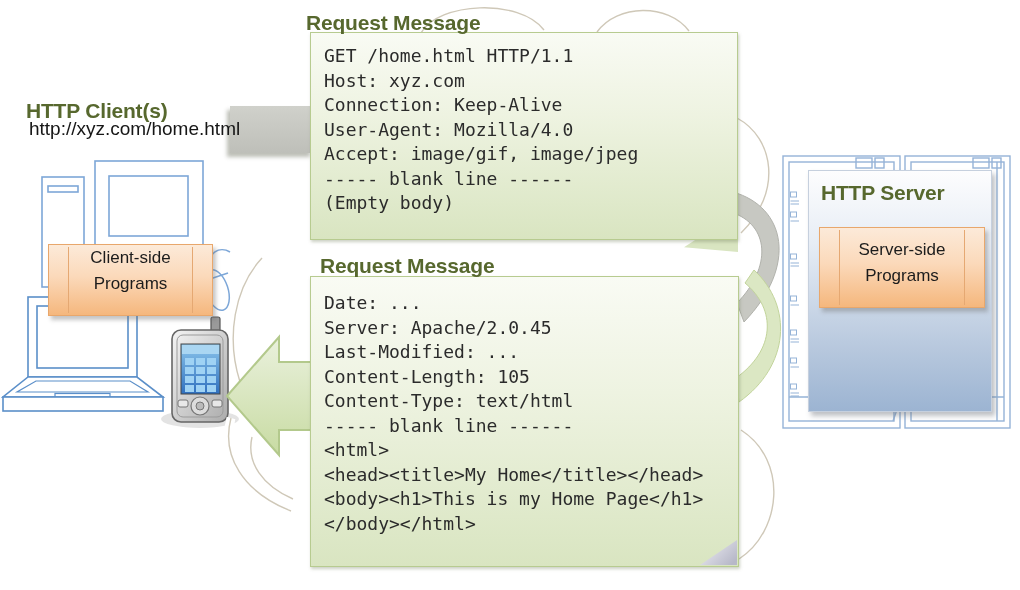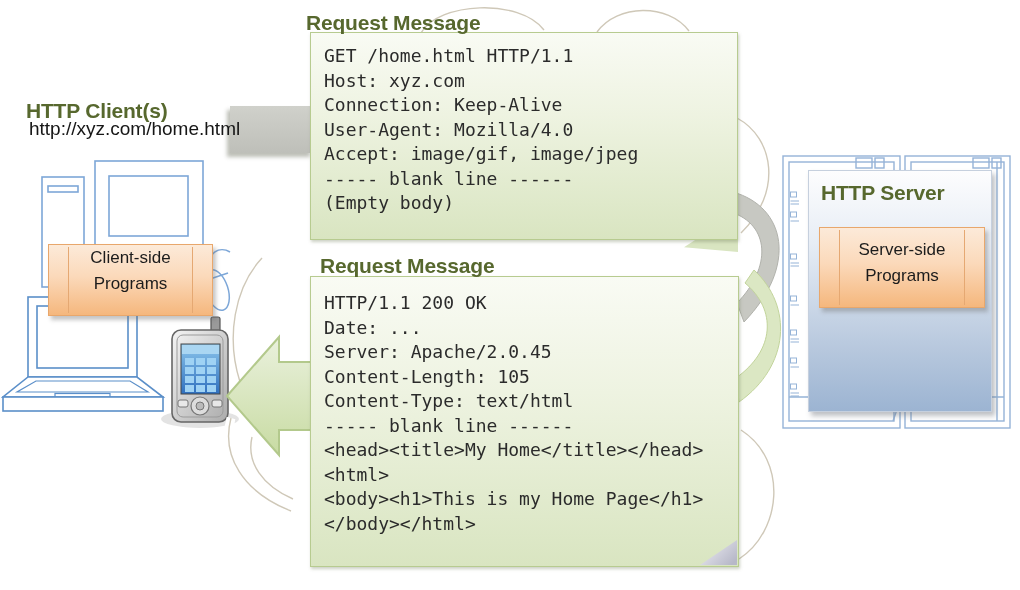--- a/index.html
+++ b/index.html
@@ -205,28 +205,28 @@
         <div class="code-line">User-Agent: Mozilla/4.0</div>
         <div class="code-line">Accept: image/gif, image/jpeg</div>
         <div class="code-line">----- blank line ------</div>
         <div class="code-line">(Empty body)</div>
       </div>
   </div>
 
   <div class="heading" style="left:320px;top:246px;">Request Message</div>
   <div class="bubble bubble-response">
     <div class="code">
-        <div class="code-line">HTTP/1.1 200 OK</div>
         <div class="code-line">Date: ...</div>
         <div class="code-line">Server: Apache/2.0.45</div>
+        <div class="code-line">Last-Modified: ...</div>
         <div class="code-line">Content-Length: 105</div>
         <div class="code-line">Content-Type: text/html</div>
         <div class="code-line">----- blank line ------</div>
+        <div class="code-line">&lt;html&gt;</div>
         <div class="code-line">&lt;head&gt;&lt;title&gt;My Home&lt;/title&gt;&lt;/head&gt;</div>
-        <div class="code-line">&lt;html&gt;</div>
         <div class="code-line">&lt;body&gt;&lt;h1&gt;This is my Home Page&lt;/h1&gt;</div>
         <div class="code-line">&lt;/body&gt;&lt;/html&gt;</div>
       </div>
   </div>
   <div class="bubble-fold"></div>
 
   <div class="orange-box client-programs">
     <div>Client-side</div>
     <div>Programs</div>
   </div>

